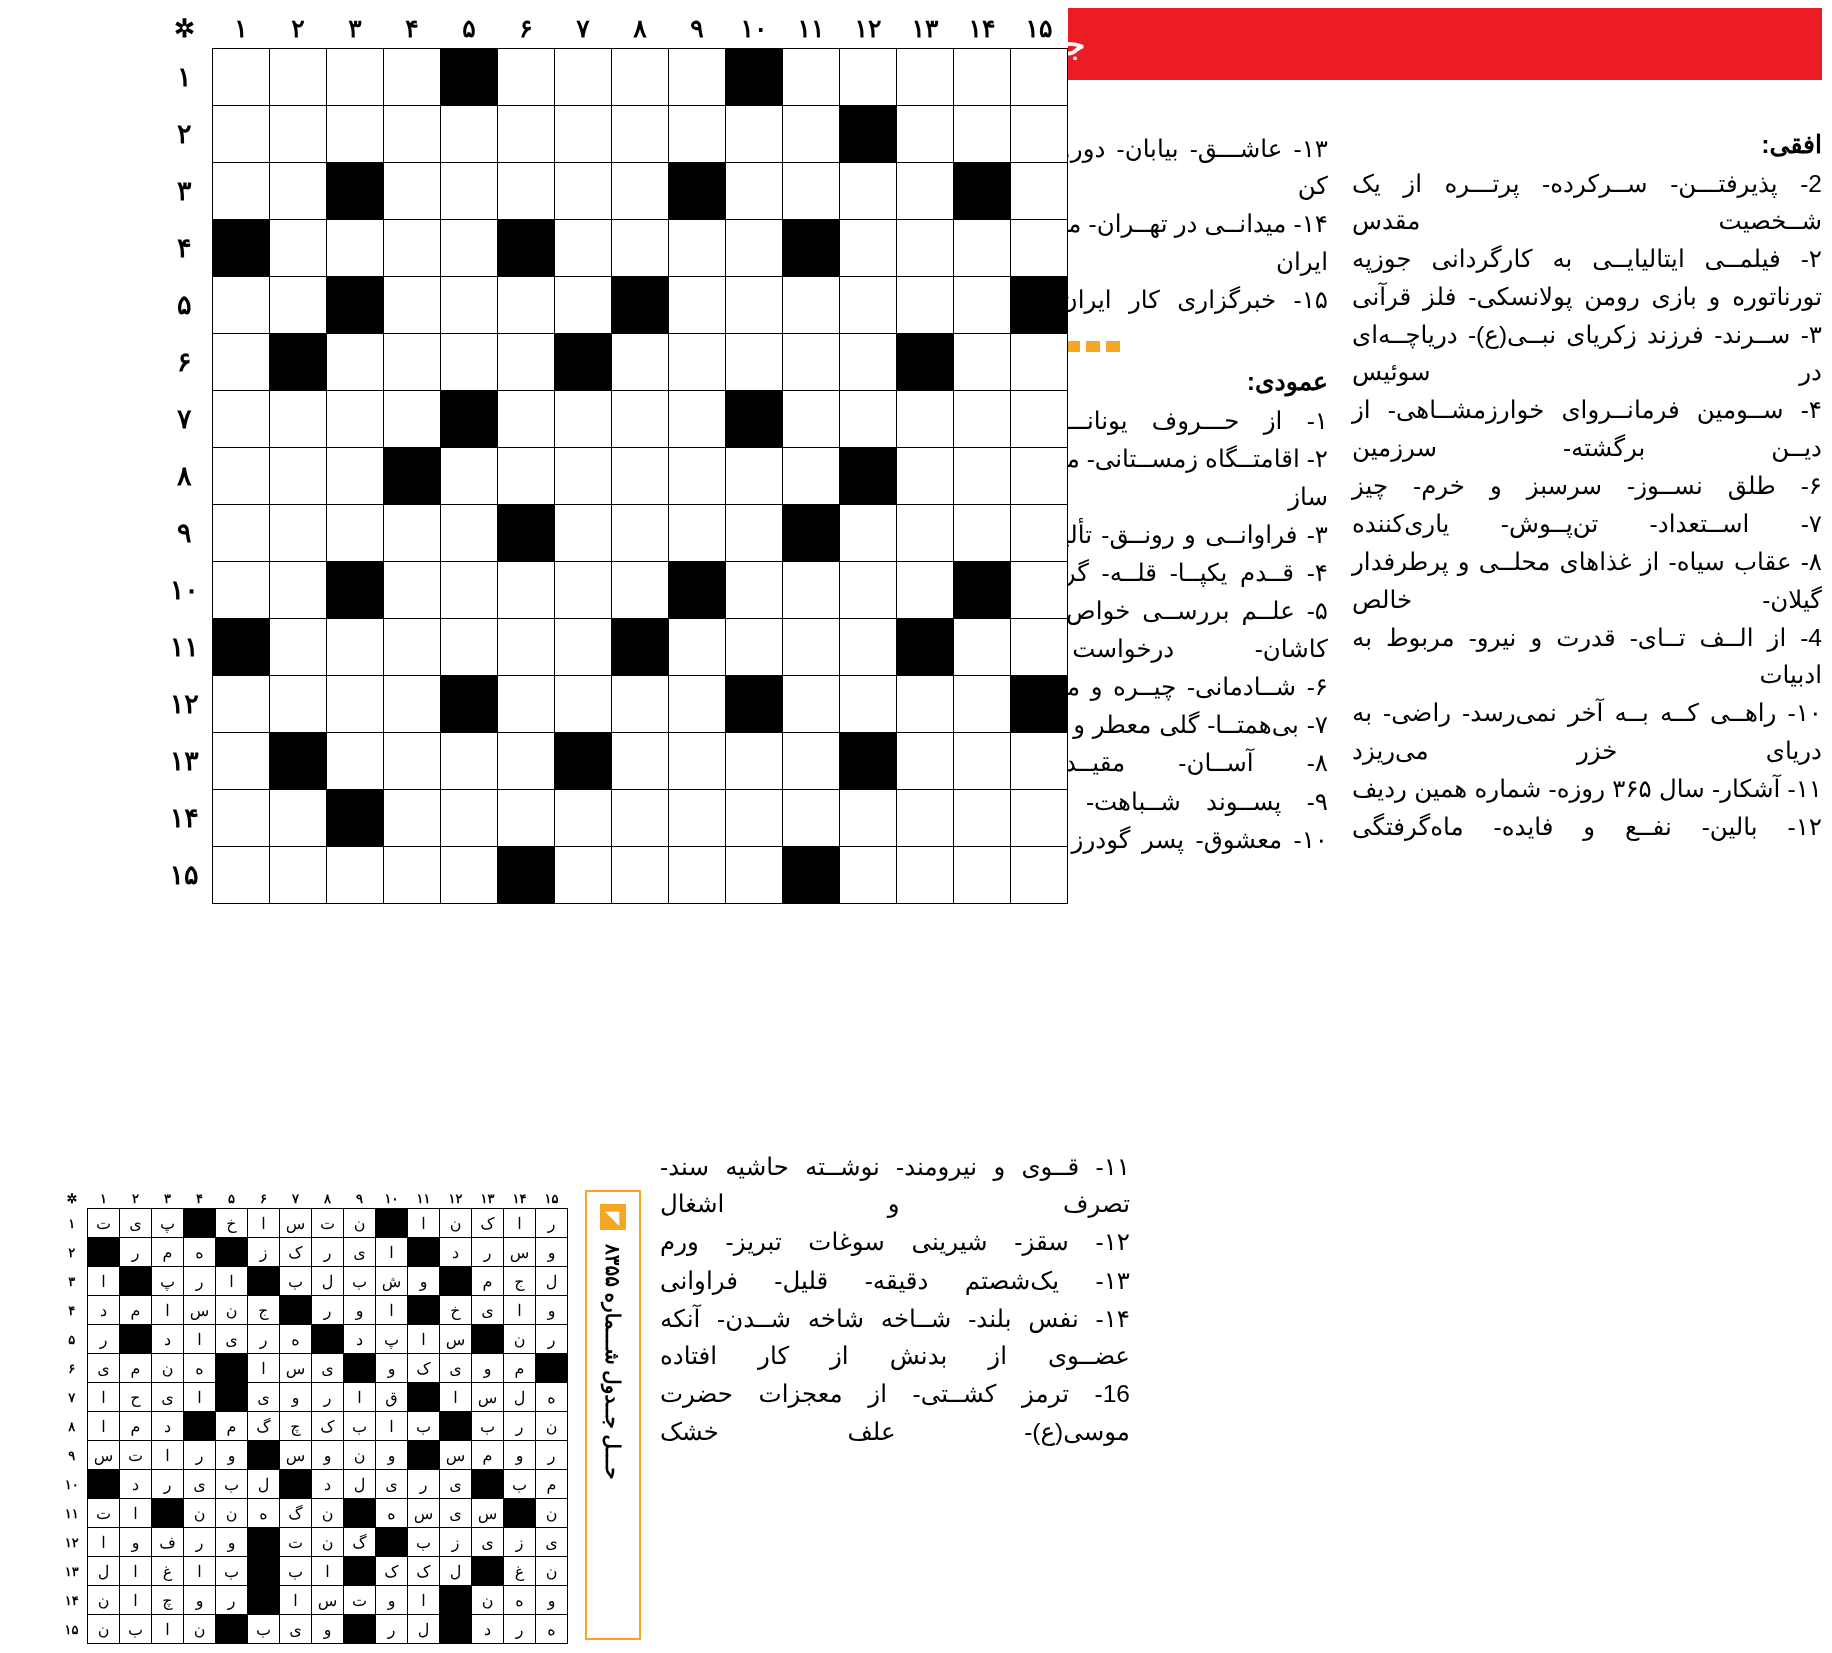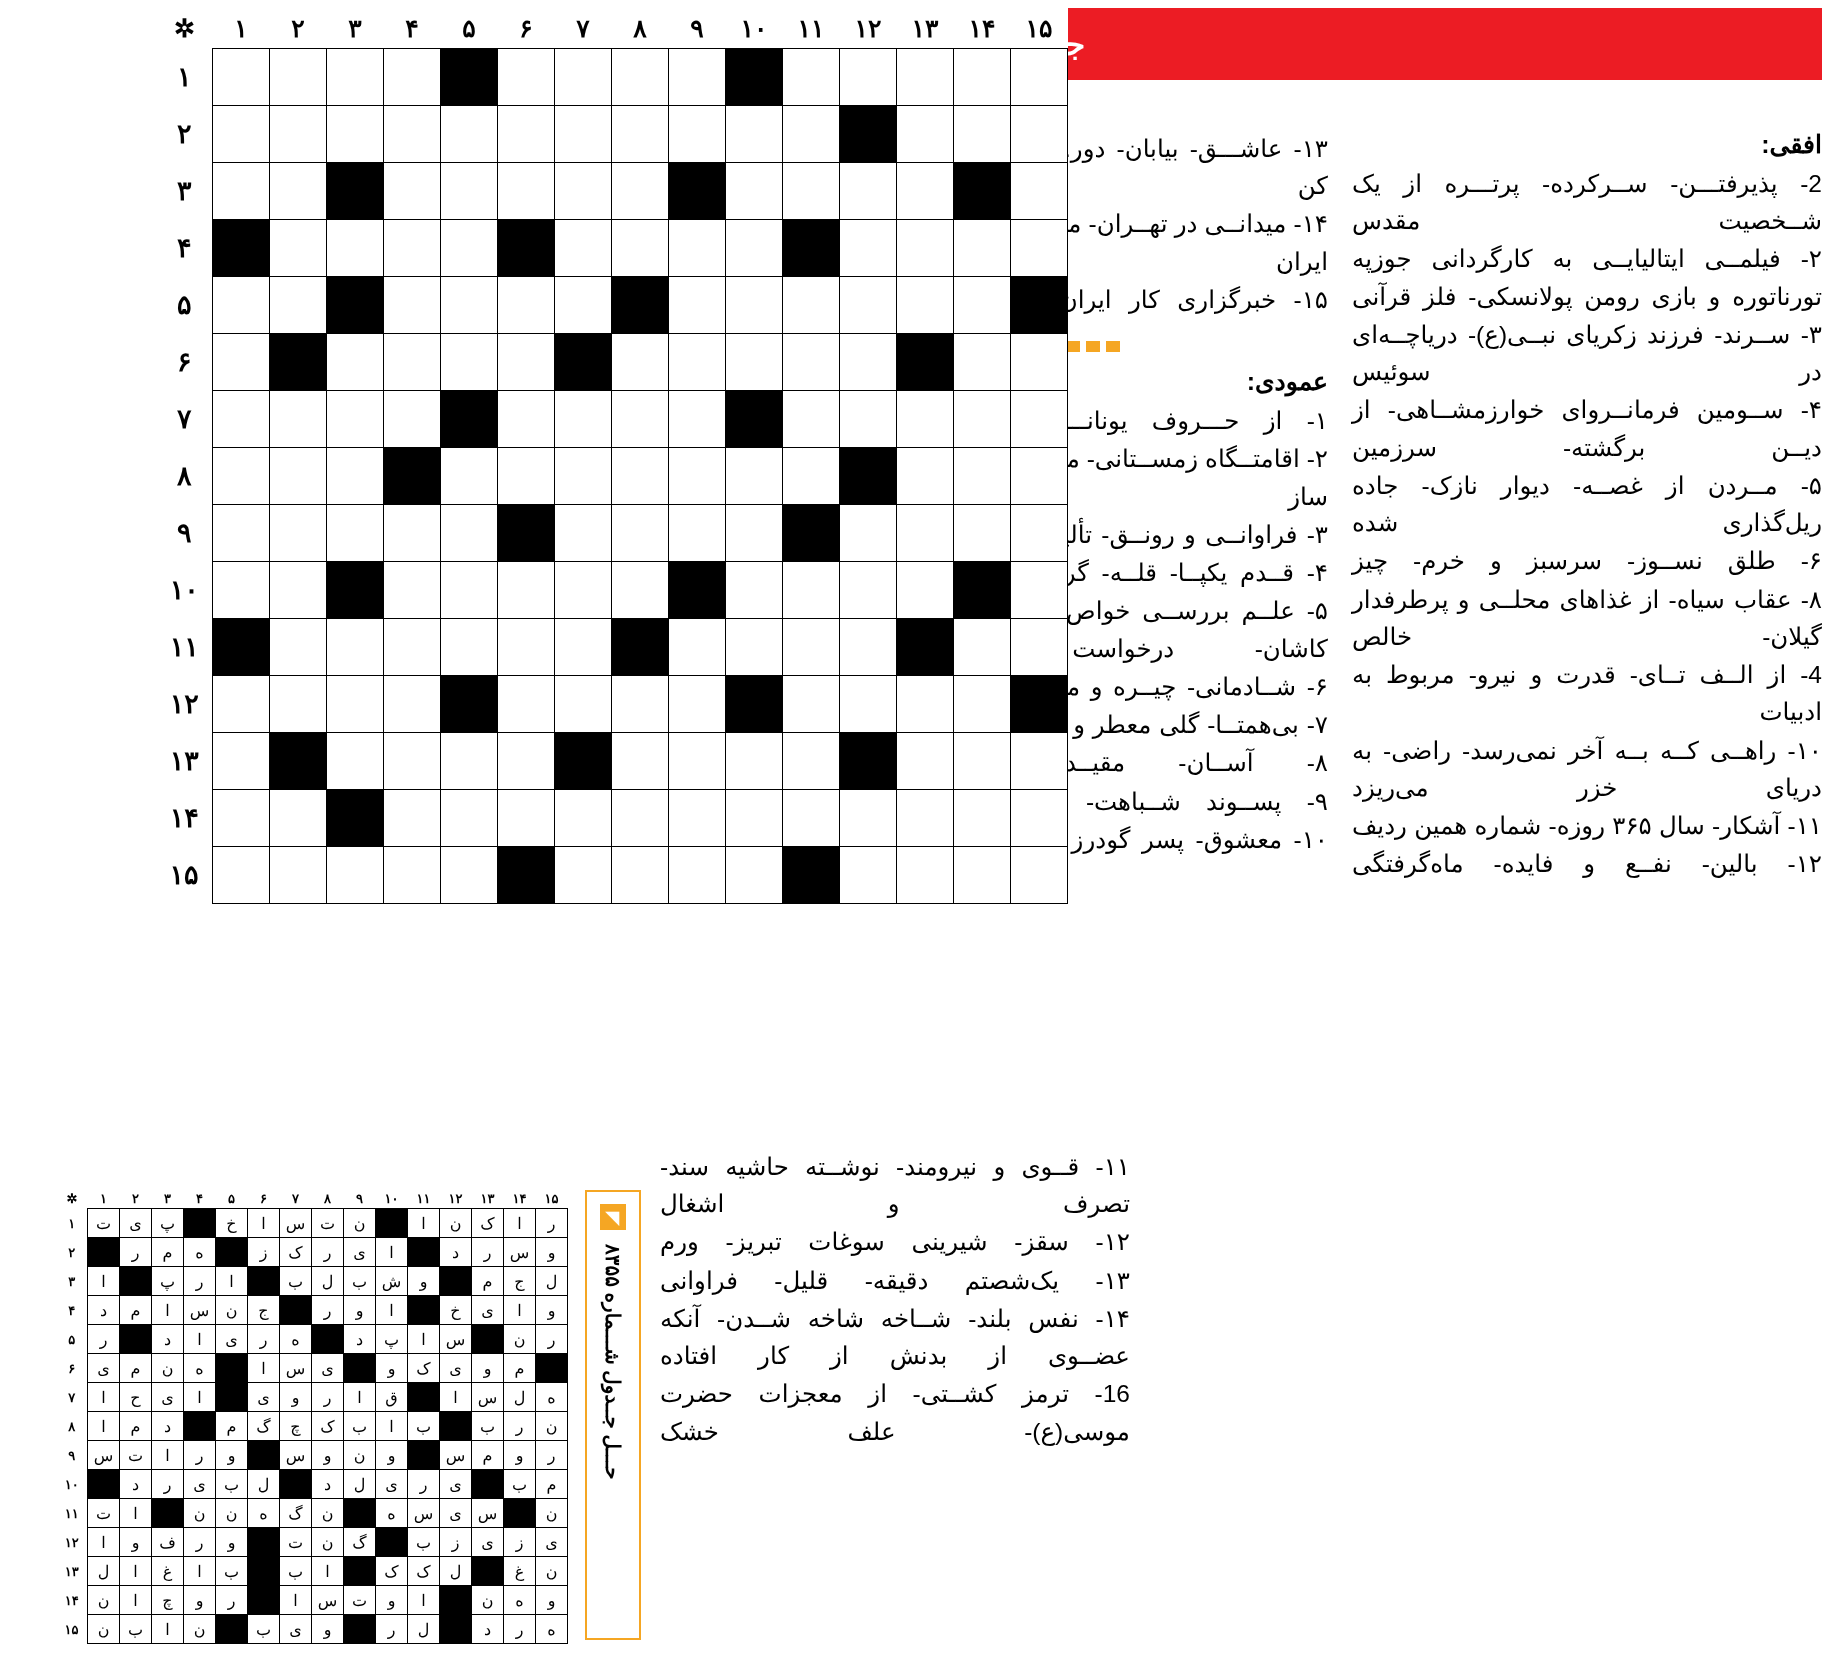--- a/index.html
+++ b/index.html
@@ -246,22 +246,22 @@
 
     <div class="clue-columns">
 
       <div class="clue-col">
         <div class="clue-head">افقی:</div>
         <div class="clue-list">
           <p>2- پذیرفتـــن- ســرکرده- پرتـــره از یک شــخصیت مقدس</p>
           <p>۲- فیلمــی ایتالیایــی به کارگردانی جوزپه تورناتوره و بازی رومن پولانسکی- فلز قرآنی</p>
           <p>۳- ســرند- فرزند زکریای نبــی(ع)- دریاچــه‌ای در سوئیس</p>
           <p>۴- ســومین فرمانــروای خوارزمشــاهی- از دیــن برگشته- سرزمین</p>
-          <p>۵- مــردن از غصــه- دیوار نازک- جاده ریل‌گذاری شده</p>
           <p>۶- طلق نســوز- سرسبز و خرم- چیز</p>
+          <p>۷- اســتعداد- تن‌پــوش- یاری‌کننده</p>
           <p>۸- عقاب سیاه- از غذاهای محلــی و پرطرفدار گیلان- خالص</p>
           <p>4- از الــف تــای- قدرت و نیرو- مربوط به ادبیات</p>
           <p>۱۰- راهــی کــه بــه آخر نمی‌رسد- راضی- به دریای خزر می‌ریزد</p>
           <p>۱۱- آشکار- سال ۳۶۵ روزه- شماره همین ردیف</p>
           <p>۱۲- بالین- نفــع و فایده- ماه‌گرفتگی</p>
         </div>
       </div>
 
       <div class="clue-col">
         <div class="clue-list">

